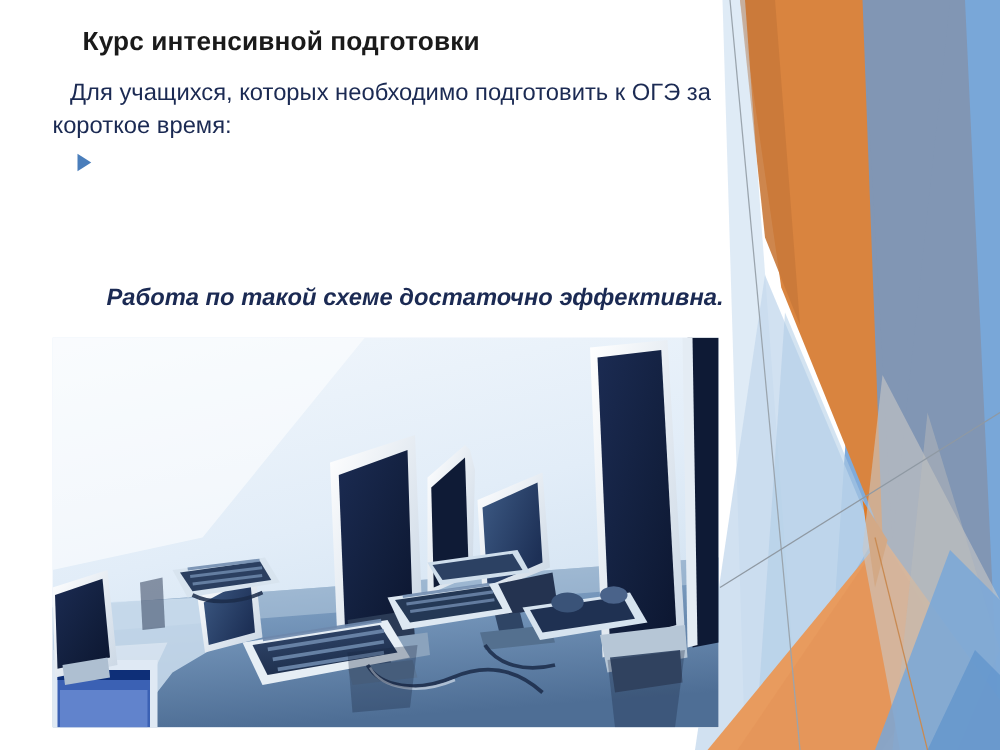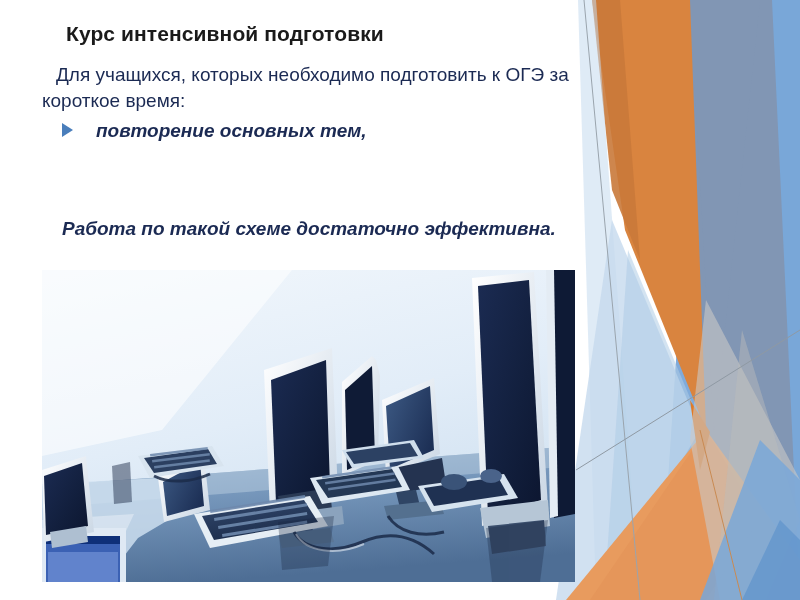--- a/index.html
+++ b/index.html
@@ -84,27 +84,28 @@
     width: 0;
     height: 0;
     border-left: 11px solid #4a7ebb;
     border-top: 7px solid transparent;
     border-bottom: 7px solid transparent;
   }
 
   .closing-para {
     position: absolute;
     left: 62px;
-    top: 216px;
+    top: 226px;
     width: 540px;
     font-size: 19px;
     line-height: 26px;
     font-style: italic;
     font-weight: bold;
     color: #1b2a53;
+    text-align: center;
   }
 
   
   #photo {
     position: absolute;
     left: 42px;
     top: 270px;
     width: 533px;
     height: 312px;
     overflow: hidden;
@@ -152,21 +153,20 @@
 
   <div id="content">
 
     <div class="slide-title">Курс интенсивной подготовки</div>
 
     <div class="intro-para">Для учащихся, которых необходимо подготовить к ОГЭ за короткое время:</div>
 
     <ul class="bullet-list">
       <li class="bullet-item">
         <span class="bullet-marker"></span>
-        <span>повторение основных тем,</span>
       </li>
     </ul>
 
     <div class="closing-para">Работа по такой схеме достаточно эффективна.</div>
   </div>
 
   <div id="photo">
     <svg width="533" height="312" viewBox="0 0 533 312" preserveAspectRatio="none">
       <defs>
         <linearGradient id="skyGrad" x1="0" y1="0" x2="0.4" y2="1">

